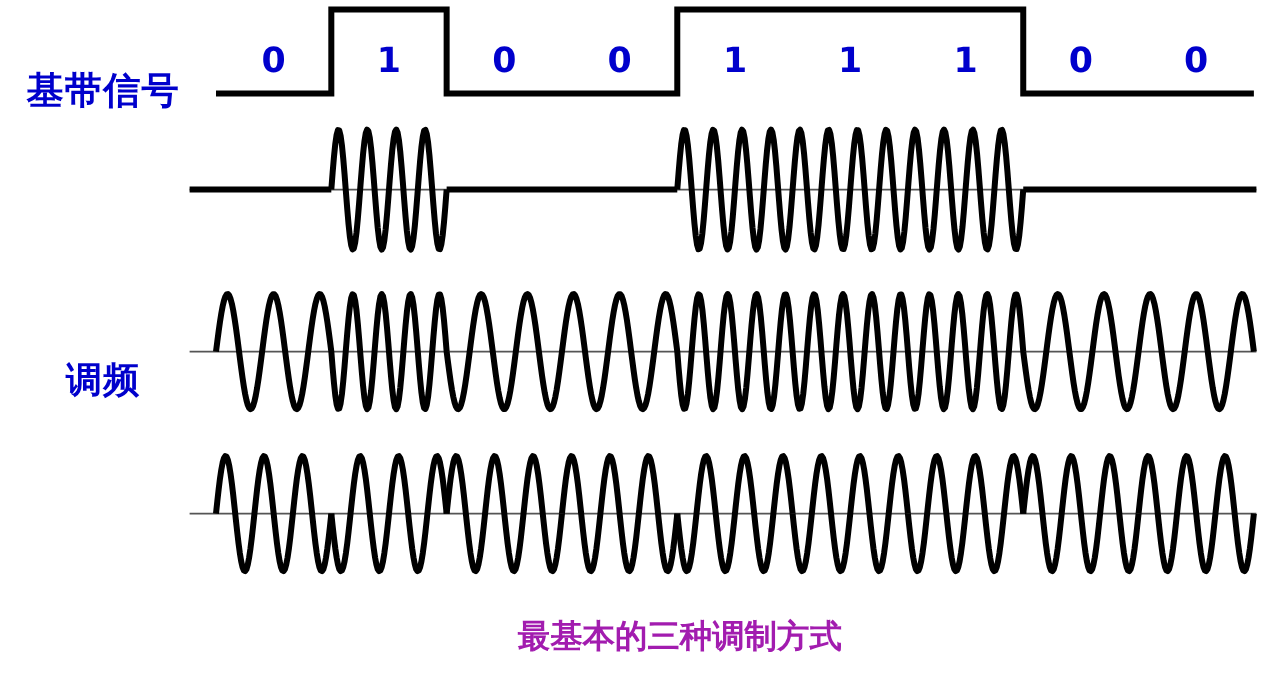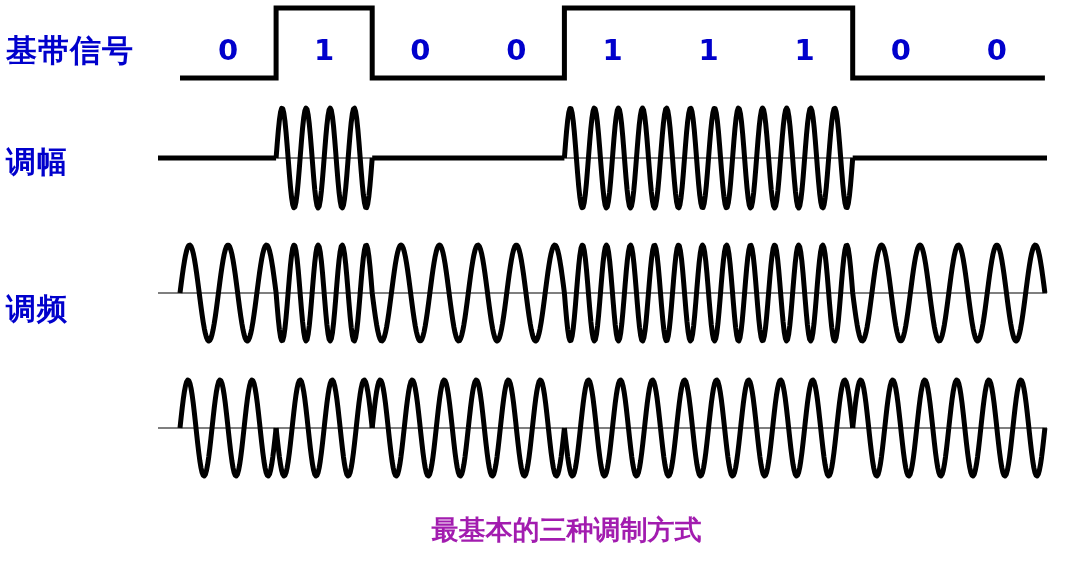--- a/index.html
+++ b/index.html
@@ -19,26 +19,27 @@
     width: 1069px;
     height: 566px;
   }
   .row-label {
     position: absolute;
     color: #0000cc;
     font-weight: bold;
     font-size: 30px;
     letter-spacing: 1px;
     white-space: nowrap;
-    text-align: left;
+    text-align: center;
     font-family: "DejaVu Sans", "Liberation Sans", sans-serif;
+    margin-top: 25px;
   }
   #label-baseband { left: 6px; top: 30px; width: 160px; font-size: 31px; }
   #label-am       { left: 6px; top: 142px; width: 160px; }
-  #label-fm       { left: 6px; top: 289px; width: 160px; }
+  #label-fm       { left: 6px; top: 272px; width: 160px; }
   #label-pm       { left: 6px; top: 412px; width: 160px; }
 
   #caption {
     position: absolute;
     left: 0;
     top: 512px;
     width: 1069px;
     text-align: center;
     font-size: 27px;
     font-weight: bold;
@@ -59,21 +60,20 @@
     text-anchor: middle;
   }
 </style>
 </head>
 <body>
 
 <div id="diagram-root">
 
   <div class="row-label" id="label-baseband">基带信号</div>
 
-  <div class="row-label" id="label-am">调幅</div>
 
   <div class="row-label" id="label-fm">调频</div>
 
 
   <svg id="wave-canvas" width="1069" height="566">
     <g id="axes-group">
         <line x1="158" y1="158" x2="1047" y2="158" stroke="#555555" stroke-width="1.6"></line>
         <line x1="158" y1="293" x2="1047" y2="293" stroke="#555555" stroke-width="1.6"></line>
         <line x1="158" y1="428" x2="1047" y2="428" stroke="#555555" stroke-width="1.6"></line>
       </g>

